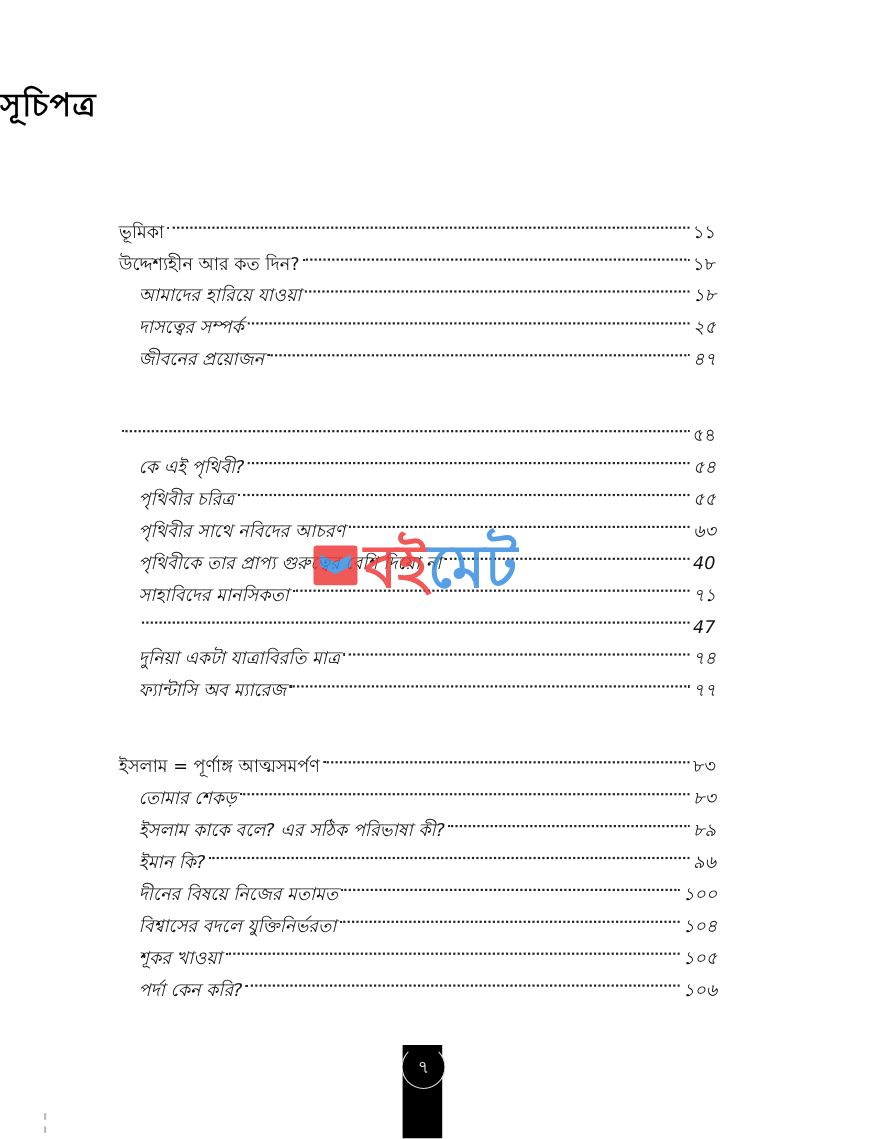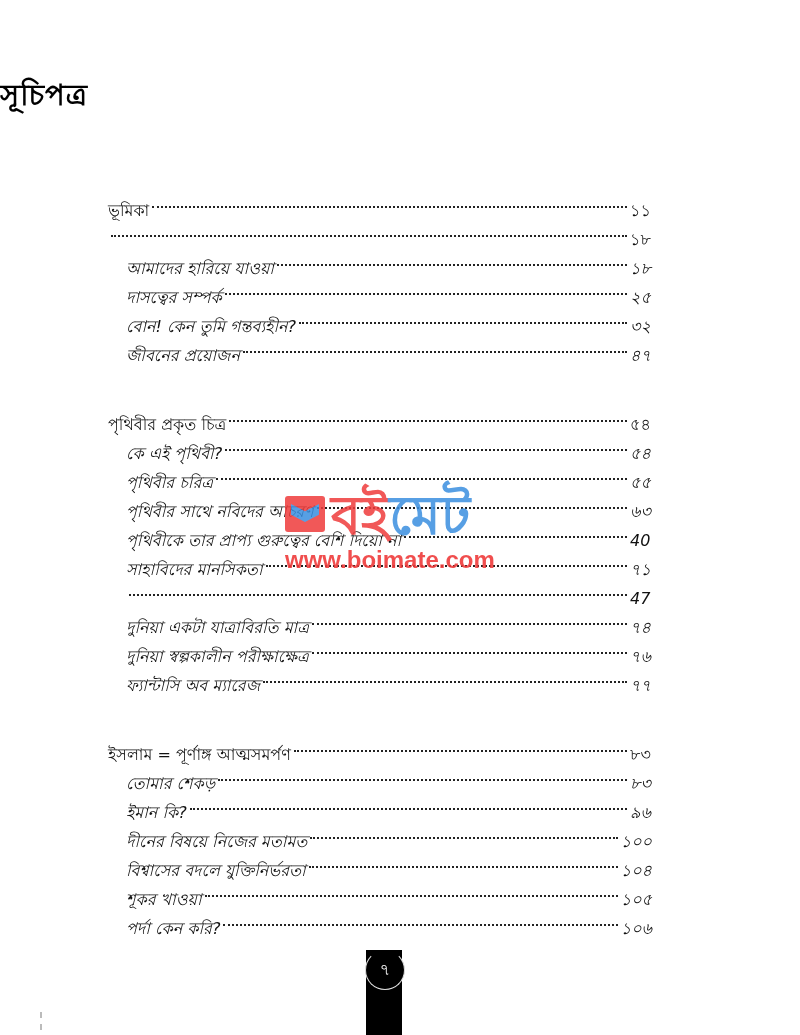--- a/index.html
+++ b/index.html
@@ -152,48 +152,43 @@
 
 <div class="toc">
 
   <div class="section">
     <div class="toc-row">
         <span class="label">ভূমিকা</span>
         <span class="dots"></span>
         <span class="page">১১</span>
       </div>
     <div class="toc-row">
+        <span class="label">উদ্দেশ্যহীন আর কত দিন?</span>
         <span class="dots"></span>
         <span class="page">১৮</span>
       </div>
     <div class="toc-row sub">
         <span class="label">আমাদের হারিয়ে যাওয়া</span>
         <span class="dots"></span>
         <span class="page">১৮</span>
       </div>
     <div class="toc-row sub">
         <span class="label">দাসত্বের সম্পর্ক</span>
         <span class="dots"></span>
         <span class="page">২৫</span>
       </div>
     <div class="toc-row sub">
-        <span class="label">বোন! কেন তুমি গন্তব্যহীন?</span>
-        <span class="dots"></span>
-        <span class="page">৩২</span>
-      </div>
-    <div class="toc-row sub">
         <span class="label">জীবনের প্রয়োজন</span>
         <span class="dots"></span>
         <span class="page">৪৭</span>
       </div>
   </div>
 
   <div class="section">
     <div class="toc-row">
-        <span class="label">পৃথিবীর প্রকৃত চিত্র</span>
         <span class="dots"></span>
         <span class="page">৫৪</span>
       </div>
     <div class="toc-row sub">
         <span class="label">কে এই পৃথিবী?</span>
         <span class="dots"></span>
         <span class="page">৫৪</span>
       </div>
     <div class="toc-row sub">
         <span class="label">পৃথিবীর চরিত্র</span>
@@ -218,41 +213,41 @@
     <div class="toc-row sub">
         <span class="dots"></span>
         <span class="page">47</span>
       </div>
     <div class="toc-row sub">
         <span class="label">দুনিয়া একটা যাত্রাবিরতি মাত্র</span>
         <span class="dots"></span>
         <span class="page">৭৪</span>
       </div>
     <div class="toc-row sub">
-        <span class="label">দুনিয়া স্বল্পকালীন পরীক্ষাক্ষেত্র</span>
-        <span class="dots"></span>
-        <span class="page">৭৬</span>
-      </div>
-    <div class="toc-row sub">
         <span class="label">ফ্যান্টাসি অব ম্যারেজ</span>
         <span class="dots"></span>
         <span class="page">৭৭</span>
       </div>
   </div>
 
   <div class="section">
     <div class="toc-row">
         <span class="label">ইসলাম = পূর্ণাঙ্গ আত্মসমর্পণ</span>
         <span class="dots"></span>
         <span class="page">৮৩</span>
       </div>
     <div class="toc-row sub">
         <span class="label">তোমার শেকড়</span>
         <span class="dots"></span>
         <span class="page">৮৩</span>
+      </div>
+    <div class="toc-row sub">
+        <span class="label">ইসলাম কাকে বলে? এর সঠিক পরিভাষা কী?</span>
+        <span class="dots"></span>
+        <span class="page">৮৯</span>
       </div>
     <div class="toc-row sub">
         <span class="label">ইমান কি?</span>
         <span class="dots"></span>
         <span class="page">৯৬</span>
       </div>
     <div class="toc-row sub">
         <span class="label">দীনের বিষয়ে নিজের মতামত</span>
         <span class="dots"></span>
         <span class="page">১০০</span>
@@ -271,19 +266,18 @@
         <span class="label">পর্দা কেন করি?</span>
         <span class="dots"></span>
         <span class="page">১০৬</span>
       </div>
   </div>
 </div>
 
 <div class="watermark">
   <div class="wm-book"></div>
   <div class="wm-logo" style="left:46px"><span class="red">বই</span><span class="blue">মেট</span></div>
-  <div class="wm-url">www.boimate.com</div>
 </div>
 
 <div class="page-tab"></div>
 <div class="page-num-circle">৭</div>
 
 <div class="margin-mark"></div>
 
 </body></html>

